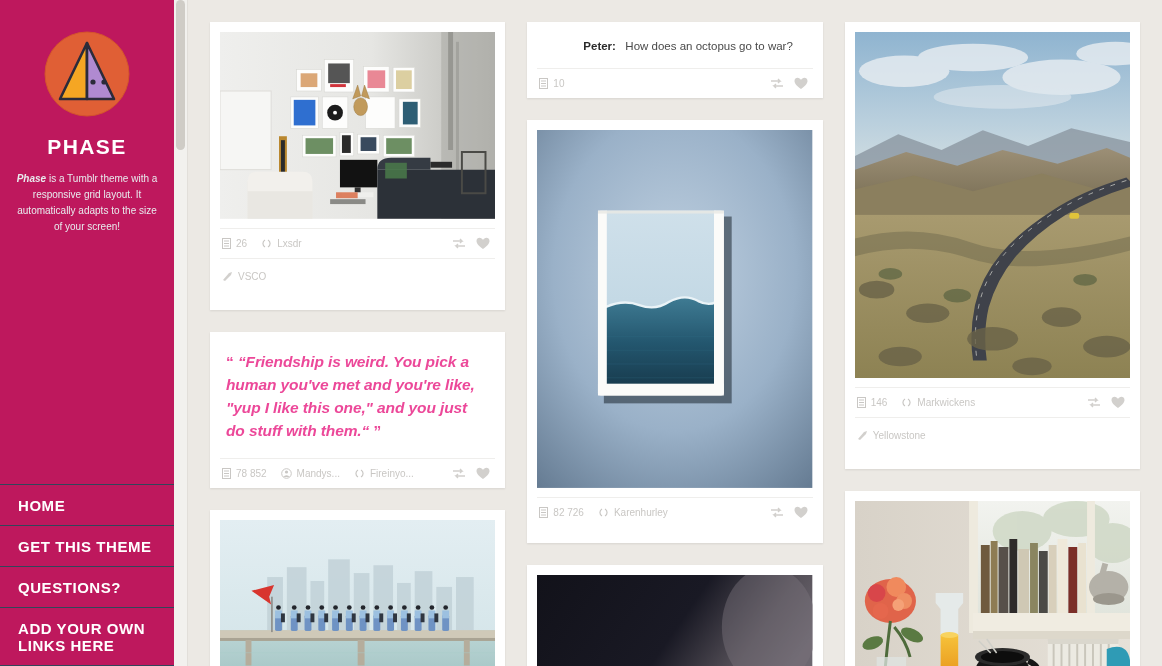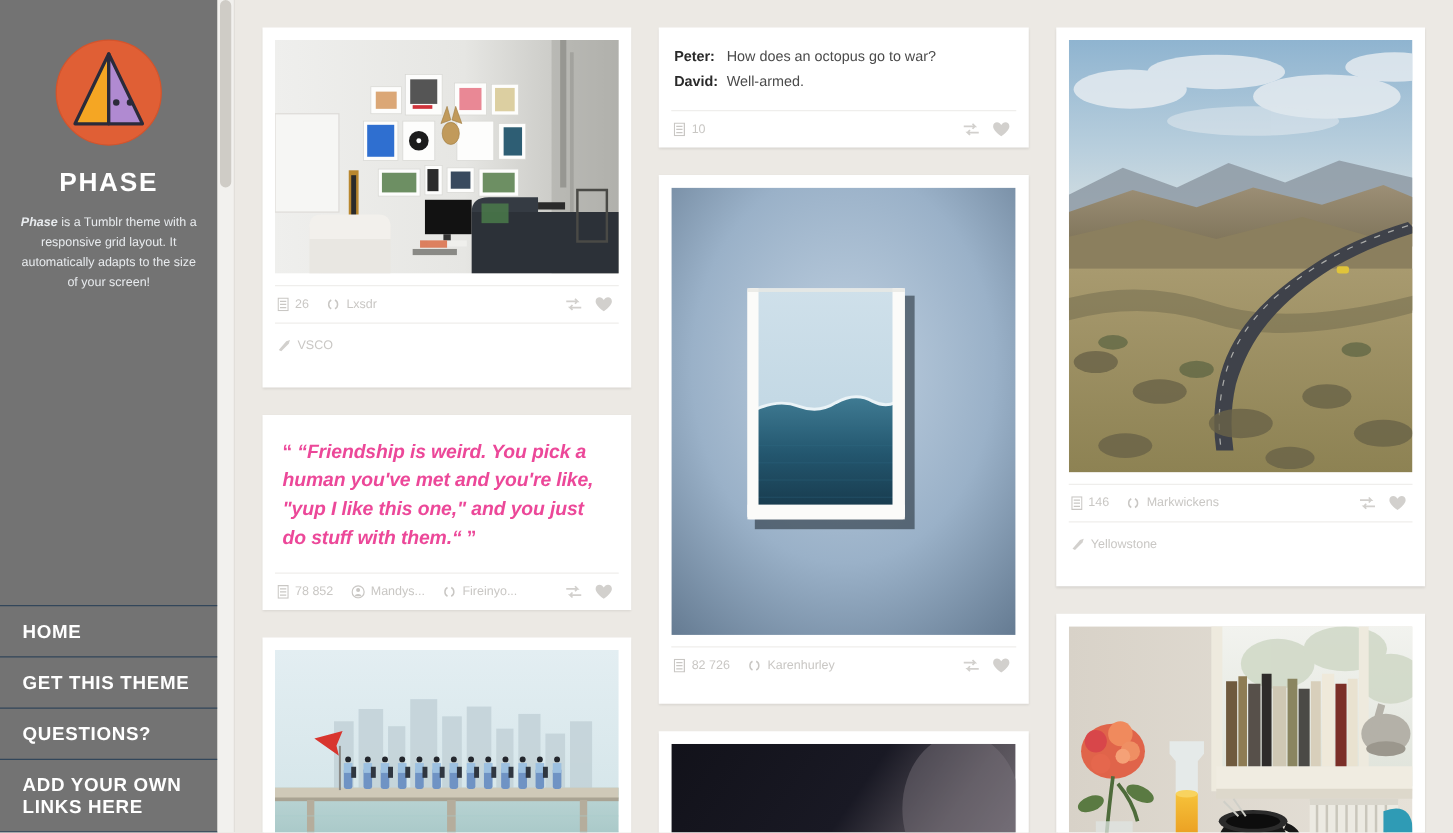--- a/index.html
+++ b/index.html
@@ -7,21 +7,21 @@
     width: 1162px; height: 666px;
     overflow: hidden;
     background: #ece9e4;
     font-family: "Liberation Sans", sans-serif;
   }
   .layout { display: flex; width: 1162px; height: 666px; }
 
   
   .sidebar {
     width: 174px; min-width: 174px; height: 666px;
-    background: #737373;
+    background: #be185d;
     position: relative;
     display: flex; flex-direction: column;
     color: #fff;
   }
   .sidebar-top { padding-top: 30px; }
   .logo-wrap { display: flex; justify-content: center; }
   .logo { width: 88px; height: 88px; display: block; }
   .site-title {
     text-align: center;
     font-size: 21px; font-weight: bold;
@@ -109,21 +109,21 @@
   .quote-body {
     padding: 18px 28px 16px 16px;
     font-size: 15.5px; line-height: 23px;
     font-weight: bold; font-style: italic;
     color: #ec4899;
     letter-spacing: -0.1px;
   }
   .quote-body .qm { font-style: normal; }
 
   
-  .chat-body { padding: 14px 12px 12px 12px; }
+  .chat-body { padding: 14px 12px 12px 12px; margin-left: 44px; }
   .chat-line { display: flex; font-size: 11.5px; line-height: 20px; color: #3b3b3b; }
   .chat-line .who { font-weight: bold; width: 42px; color: #2a2a2a; }
   .chat-line .say { color: #4a4a4a; }
 
   
   .img-box { width: 100%; position: relative; overflow: hidden; }
 </style>
 </head>
 <body>
 
@@ -439,24 +439,20 @@
     </section>
 
     <section class="col">
 
       <article class="card quote">
         <div class="chat-body">
           <div class="chat-line">
             <span class="who">Peter:</span>
             <span class="say">How does an octopus go to war?</span>
           </div>
-          <div class="chat-line">
-            <span class="who">David:</span>
-            <span class="say">Well-armed.</span>
-          </div>
         </div>
         <div class="meta" style="margin:0 10px;">
           <span class="meta-item">
             <span>
               <svg class="ic" width="9" height="11" viewBox="0 0 9 11">
                   <rect x="0.5" y="0.5" width="8" height="10" fill="none" stroke="#c9c7c4"></rect>
                   <line x1="2" y1="3" x2="7" y2="3" stroke="#c9c7c4"></line>
                   <line x1="2" y1="5.5" x2="7" y2="5.5" stroke="#c9c7c4"></line>
                   <line x1="2" y1="8" x2="7" y2="8" stroke="#c9c7c4"></line>
                 </svg>

